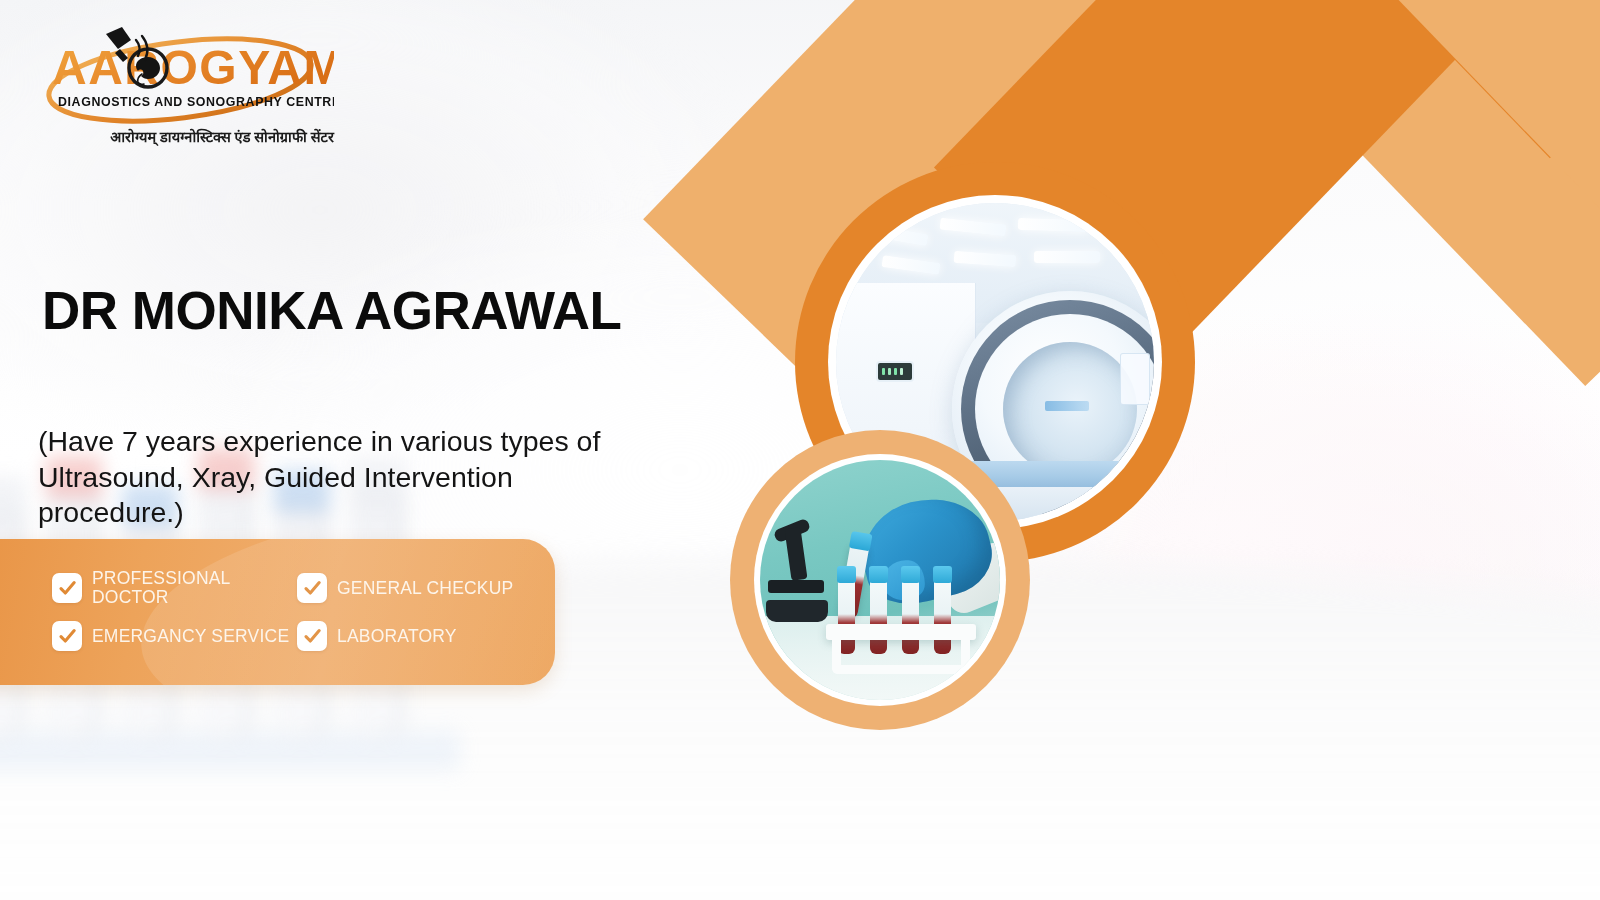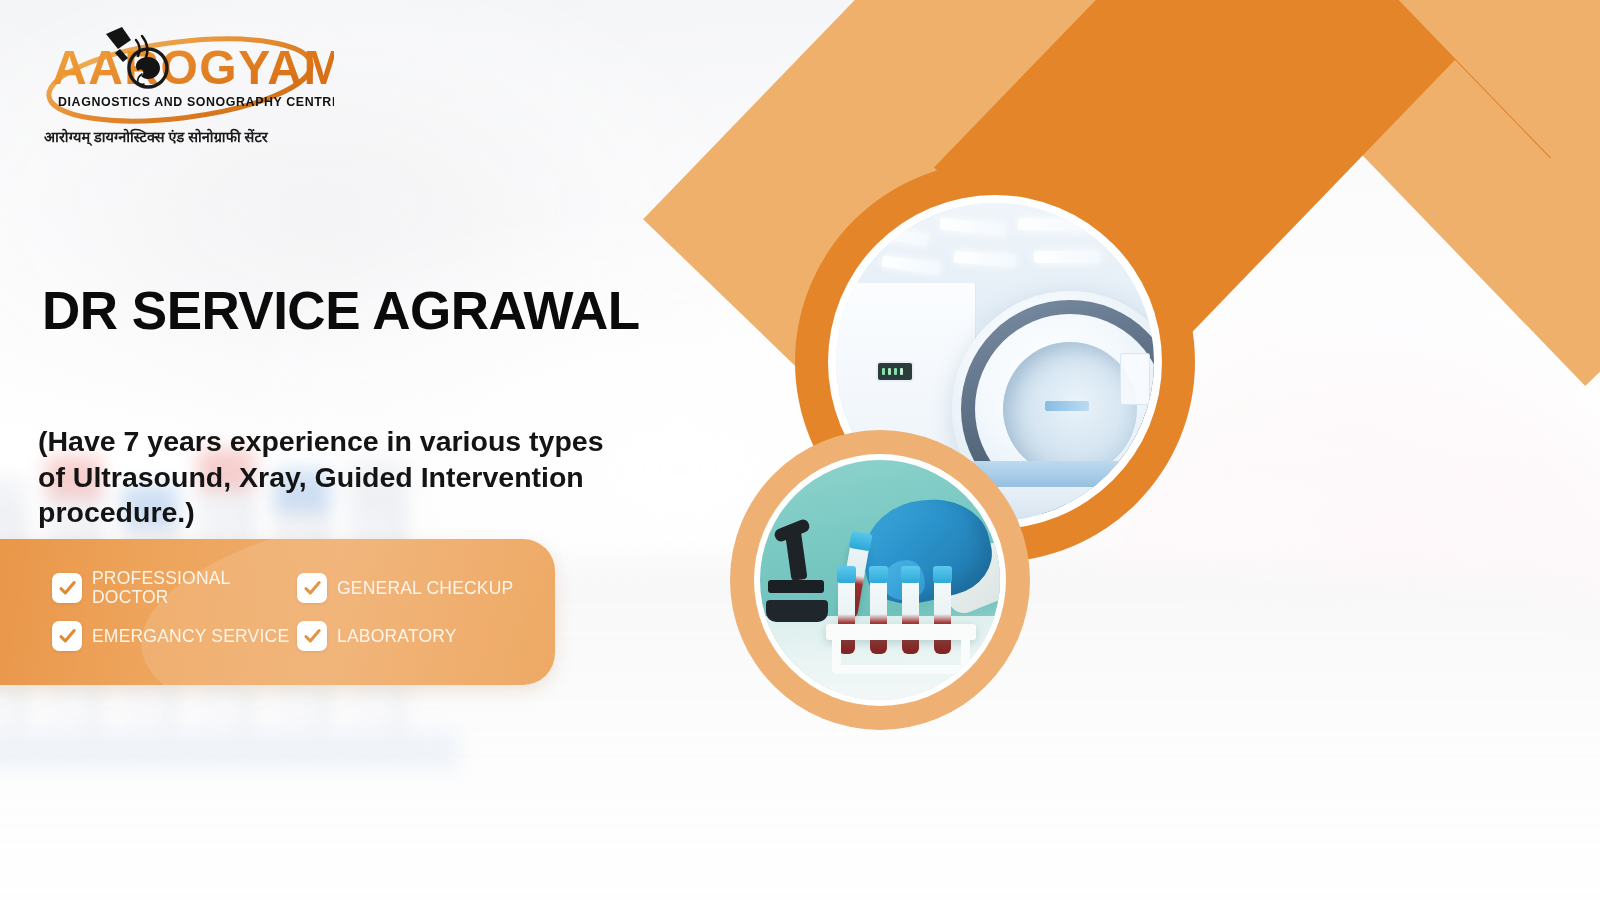--- a/index.html
+++ b/index.html
@@ -255,38 +255,38 @@
   .vial::before {
     content:""; position:absolute; left:-1px; top:-14px; width:19px; height:17px;
     background:linear-gradient(180deg,#5cc9ee,#2ea9d7); border-radius:3px;
   }
 
   
   .logo-wrap { position:absolute; left:44px; top:22px; width:290px; height:120px; }
   .logo-svg { display:block; }
   .logo-hi {
     position:absolute; left:0; top:104px; width:290px;
-    text-align:left; color:#1b1b1b; font-size:14.5px; font-weight:700;
+    text-align:right; color:#1b1b1b; font-size:14.5px; font-weight:700;
     letter-spacing:0.1px; white-space:nowrap;
     font-family:"Liberation Serif", "DejaVu Serif", serif;
   }
 
   .doctor-name {
     position:absolute; left:42px; top:283px;
     font-size:53px; font-weight:700; color:#0b0b0b;
     letter-spacing:-0.5px; line-height:1.06; white-space:nowrap;
   }
   .doctor-degree {
     position:absolute; left:42px; top:350px;
     font-size:33px; font-weight:700; color:#e18b39;
     letter-spacing:-0.3px; white-space:nowrap;
   }
   .doctor-desc {
     position:absolute; left:38px; top:424px; width:580px;
-    font-size:28.5px; font-weight:700; color:#141414;
+    font-size:28.5px; font-weight:400; color:#141414;
     line-height:1.25;
   }
 
   
   .feature-banner {
     position:absolute; left:-40px; top:539px; width:595px; height:146px;
     background:linear-gradient(100deg,#e89344 0%, #eda35a 30%, #f0ae6e 62%, #eda65f 100%);
     border-radius:0 32px 32px 0;
     box-shadow:0 6px 18px rgba(180,120,60,0.18);
     overflow:hidden;
@@ -435,21 +435,21 @@
       <path d="M62 12 l16 -7 l9 13 l-13 9 z" fill="#141414"></path>
       <path d="M76 27 l8 9 l-5 4 l-8 -9 z" fill="#141414"></path>
       <path d="M92 18 q6 7 2 16" fill="none" stroke="#141414" stroke-width="2.4" stroke-linecap="round"></path>
       <path d="M98 14 q9 11 3 24" fill="none" stroke="#141414" stroke-width="2.4" stroke-linecap="round"></path>
 
       <text x="14" y="84" font-family="Liberation Sans, sans-serif" font-size="12.4" font-weight="700" fill="#111" letter-spacing="0.6">DIAGNOSTICS AND SONOGRAPHY CENTRE</text>
     </svg>
     <div class="logo-hi">आरोग्यम् डायग्नोस्टिक्स एंड सोनोग्राफी सेंटर</div>
   </div>
 
-  <div class="doctor-name">DR SERVICE AGRAWAL</div>
+  <div class="doctor-name">DR MONIKA AGRAWAL</div>
   <div class="doctor-desc">(Have 7 years experience in various types of Ultrasound, Xray, Guided Intervention procedure.)</div>
 
   <div class="feature-banner">
     <div class="feature-grid">
 
       <div class="feature-item">
         <span class="cbox">
           <svg width="19" height="19" viewBox="0 0 19 19">
               <path d="M3 9.6 L7.3 14 L16.2 3.6" fill="none" stroke="#e08a35" stroke-width="3.1" stroke-linecap="round" stroke-linejoin="round"></path>
             </svg>

